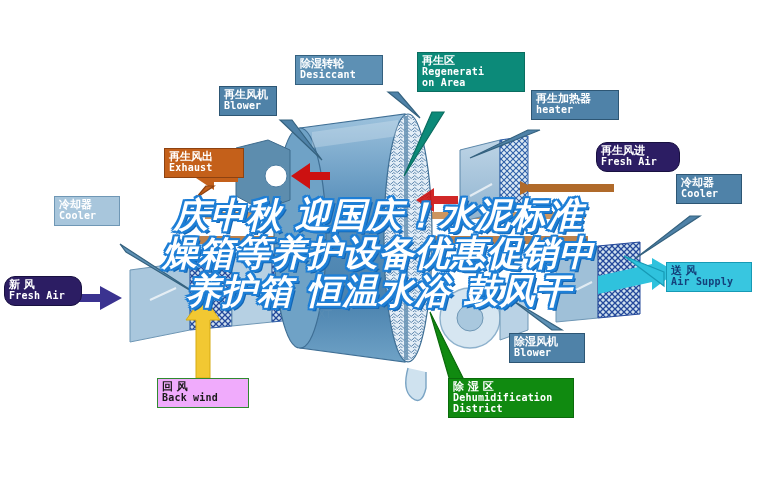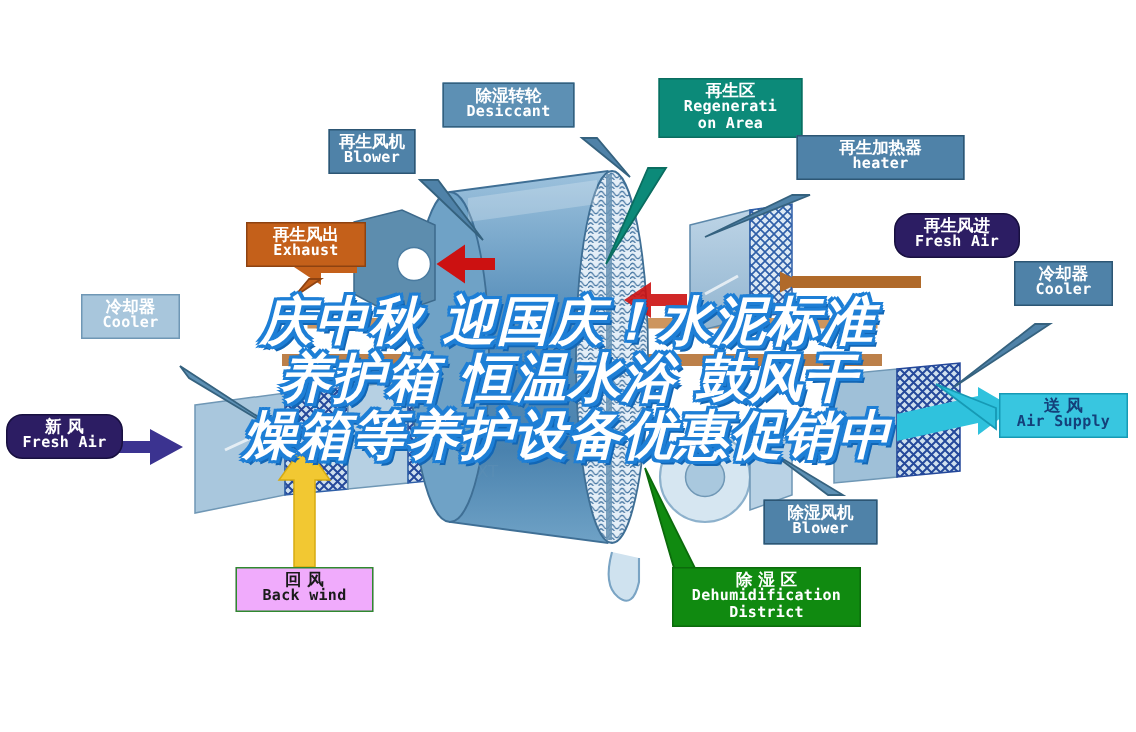--- a/index.html
+++ b/index.html
@@ -9,21 +9,20 @@
   }
   #stage{position:relative;width:757px;height:488px;background:#ffffff;overflow:hidden;}
 
   
   #diagram{position:absolute;left:0;top:0;width:757px;height:488px;}
 
   
   .lbl{
     position:absolute;
     box-sizing:border-box;
-    text-align:center;
     line-height:1.08;
     padding:2px 4px 3px 4px;
     border:1px solid rgba(0,0,0,.35);
     white-space:nowrap;
     z-index:30;
   }
   .lbl .cn{
     display:block;
     font-family:"DejaVu Sans","Liberation Sans",sans-serif;
     font-weight:700;
@@ -223,27 +222,27 @@
   <div class="lbl t-steel2" style="left:295px;top:55px;width:88px;">
     <span class="cn">除湿转轮</span>
     <span class="en">Desiccant</span>
   </div>
 
   <div class="lbl t-steel" style="left:219px;top:86px;width:58px;">
     <span class="cn">再生风机</span>
     <span class="en">Blower</span>
   </div>
 
-  <div class="lbl t-teal" style="left:417px;top:52px;width:96px;margin-left:22px;">
+  <div class="lbl t-teal" style="left:417px;top:52px;width:108px;">
     <span class="cn">再生区</span>
     <span class="en">Regenerati</span>
     <span class="en">on Area</span>
   </div>
 
-  <div class="lbl t-steel" style="left:531px;top:90px;width:112px;">
+  <div class="lbl t-steel" style="left:531px;top:90px;width:88px;">
     <span class="cn">再生加热器</span>
     <span class="en">heater</span>
   </div>
 
   <div class="lbl t-purple" style="left:596px;top:142px;width:84px;">
     <span class="cn">再生风进</span>
     <span class="en">Fresh Air</span>
   </div>
 
   <div class="lbl t-orange" style="left:164px;top:148px;width:80px;">
@@ -282,17 +281,17 @@
   </div>
 
   <div class="lbl t-green" style="left:448px;top:378px;width:126px;">
     <span class="cn">除   湿   区</span>
     <span class="en">Dehumidification</span>
     <span class="en">District</span>
   </div>
 
   <div id="promo">
     <span class="pline">庆中秋 迎国庆！水泥标准</span>
+    <span class="pline">燥箱等养护设备优惠促销中</span>
     <span class="pline">养护箱 恒温水浴 鼓风干</span>
-    <span class="pline">燥箱等养护设备优惠促销中</span>
   </div>
 
 </div>
 
 </body></html>

